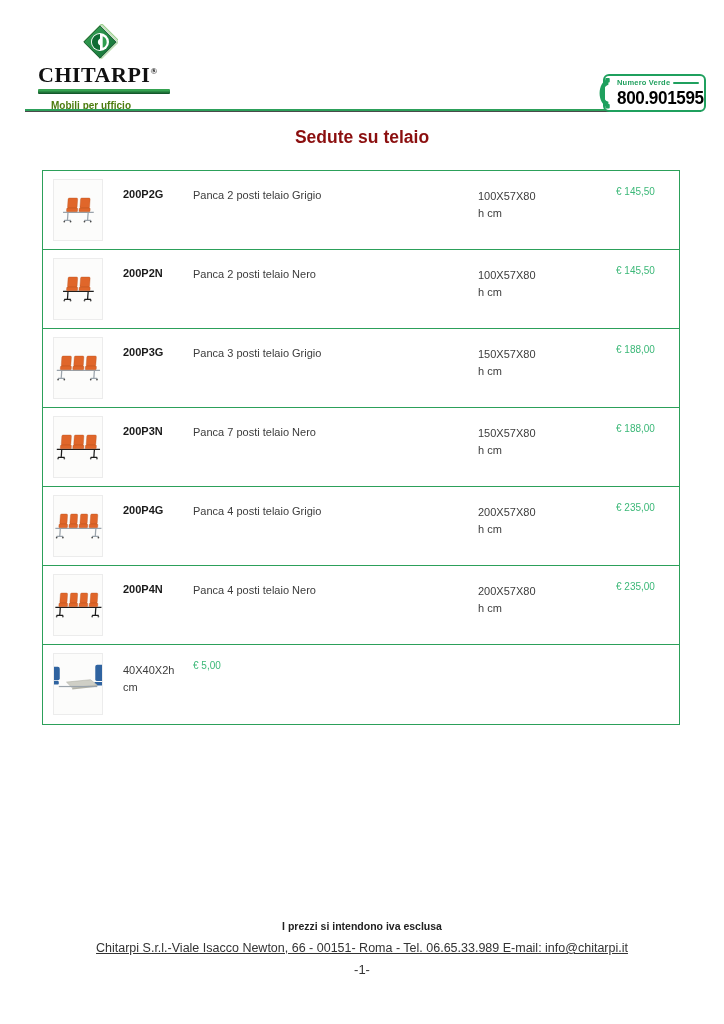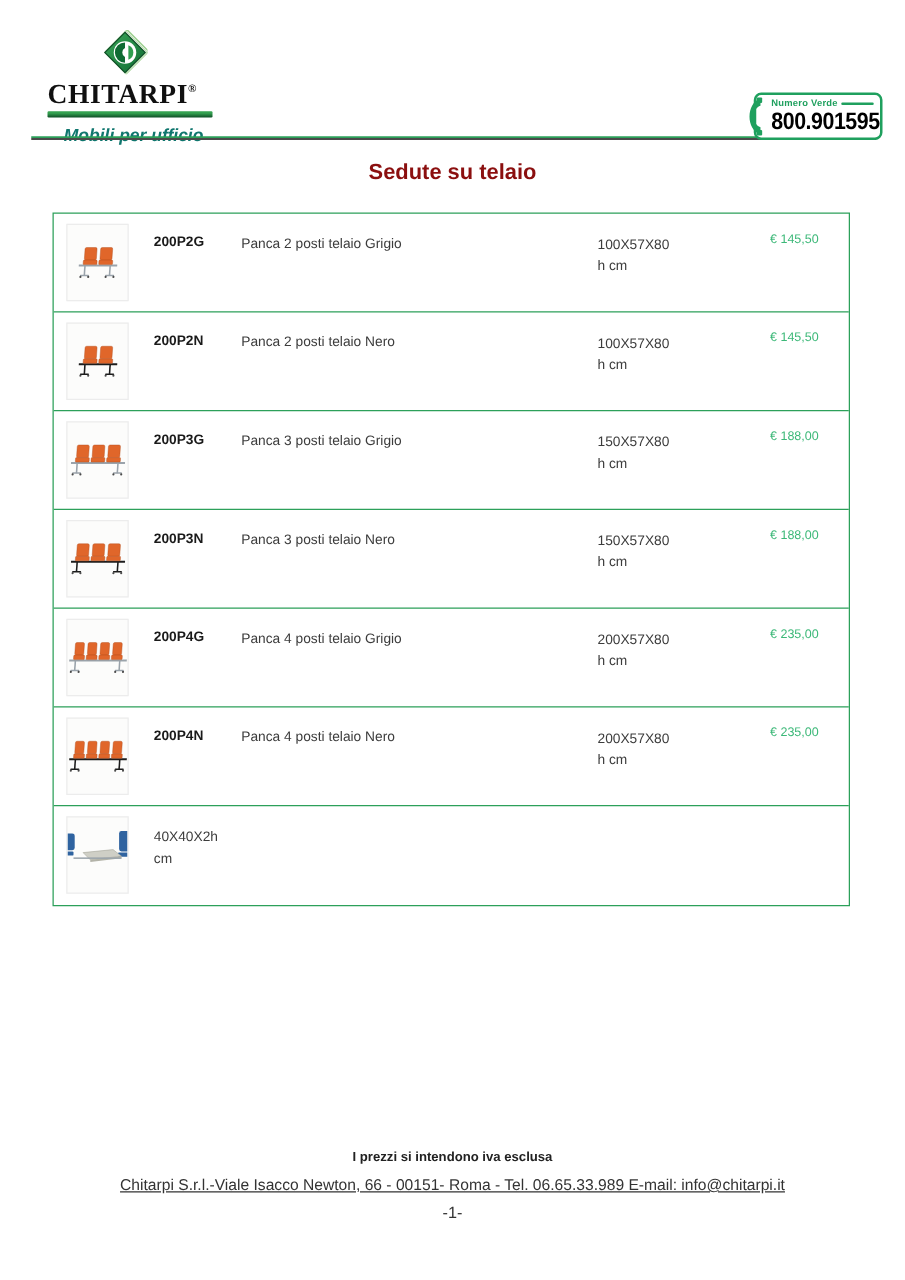--- a/index.html
+++ b/index.html
@@ -5,21 +5,21 @@
   html,body{margin:0;padding:0;}
   body{width:724px;height:1024px;background:#ffffff;font-family:"Liberation Sans",sans-serif;position:relative;overflow:hidden;}
   .page{position:absolute;inset:0;}
 
   
   .logo{position:absolute;left:38px;top:20px;width:170px;}
   .logo-icon{position:absolute;left:44px;top:4px;width:36px;height:36px;}
   .brand-row{margin-top:42px;font-family:"Liberation Serif",serif;font-weight:bold;font-size:22px;letter-spacing:.5px;color:#101010;white-space:nowrap;}
   .brand-row sup{font-size:9px;font-weight:bold;vertical-align:super;}
   .brand-bar{width:132px;height:5px;margin-top:1px;background:linear-gradient(to bottom,#35a251 30%,#0e4d26);border-radius:1px;}
-  .tagline{margin-top:6px;margin-left:13px;font-size:14px;font-weight:bold;color:#0f766e;font-style:italic;}
+  .tagline{margin-top:6px;margin-left:13px;font-size:10px;font-weight:bold;color:#4d7c0f;}
 
   .header-rule{position:absolute;left:25px;top:109px;width:676px;height:3px;
     background:linear-gradient(to bottom,#2ca05a 55%,#4a4a4a 45%);}
 
   
   .badge{position:absolute;right:18px;top:74px;width:99px;height:34px;background:#fff;
     border:2px solid #1fa05e;border-radius:6px;z-index:2;}
   .badge-phone{position:absolute;left:-11px;top:1px;width:18px;height:32px;}
   .badge-label-row{display:flex;align-items:center;gap:3px;margin:2px 5px 0 12px;}
   .badge-label{font-size:7.5px;font-weight:bold;color:#1fa05e;white-space:nowrap;letter-spacing:.2px;}
@@ -202,21 +202,21 @@
               <rect x="13.5" y="15" width="20" height="21" rx="2.5" fill="#e0662a" stroke="#b34f1d" stroke-width="0.7"></rect>
               <rect x="12" y="36" width="23" height="7.5" rx="1.5" fill="#e0662a" stroke="#b34f1d" stroke-width="0.7"></rect>
               <rect x="39.5" y="15" width="20" height="21" rx="2.5" fill="#e0662a" stroke="#b34f1d" stroke-width="0.7"></rect>
               <rect x="38" y="36" width="23" height="7.5" rx="1.5" fill="#e0662a" stroke="#b34f1d" stroke-width="0.7"></rect>
               <rect x="65.5" y="15" width="20" height="21" rx="2.5" fill="#e0662a" stroke="#b34f1d" stroke-width="0.7"></rect>
               <rect x="64" y="36" width="23" height="7.5" rx="1.5" fill="#e0662a" stroke="#b34f1d" stroke-width="0.7"></rect>
             </g>
           </svg>
         </div>
     <div class="cell-code">200P3N</div>
-    <div class="cell-desc">Panca 3 posti telaio Nero</div>
+    <div class="cell-desc">Panca 7 posti telaio Nero</div>
     <div class="cell-dims">
       <div>150X57X80</div>
       <div>h cm</div>
     </div>
     <div class="cell-price">€ 188,00</div>
   </div>
 
   <div class="row">
     <div class="img-box">
           <svg viewBox="0 0 100 80">
@@ -292,20 +292,21 @@
     <rect x="84" y="36" width="28" height="7" rx="2" fill="#2f63a0"></rect>
     <polygon points="26,36 76,31 90,42 38,48" fill="#cfcfc6" stroke="#a6a69a" stroke-width="1"></polygon>
     <polygon points="38,48 90,42 90,45.5 38,51.5" fill="#b3b3a8"></polygon>
     <rect x="10" y="44" width="80" height="2.5" fill="#9aa3ab"></rect>
   </svg>
         </div>
     <div class="cell-dims">
       <div>40X40X2h</div>
       <div>cm</div>
     </div>
+    <div class="cell-price">€ 5,00</div>
   </div>
 </div>
 
   <div class="footer">
     <div class="vat-note">I prezzi si intendono iva esclusa</div>
     <div class="company-line">Chitarpi S.r.l.-Viale Isacco Newton, 66 - 00151- Roma - Tel. 06.65.33.989 E-mail: info@chitarpi.it</div>
     <div class="page-num">-1-</div>
   </div>
 
 </div>

